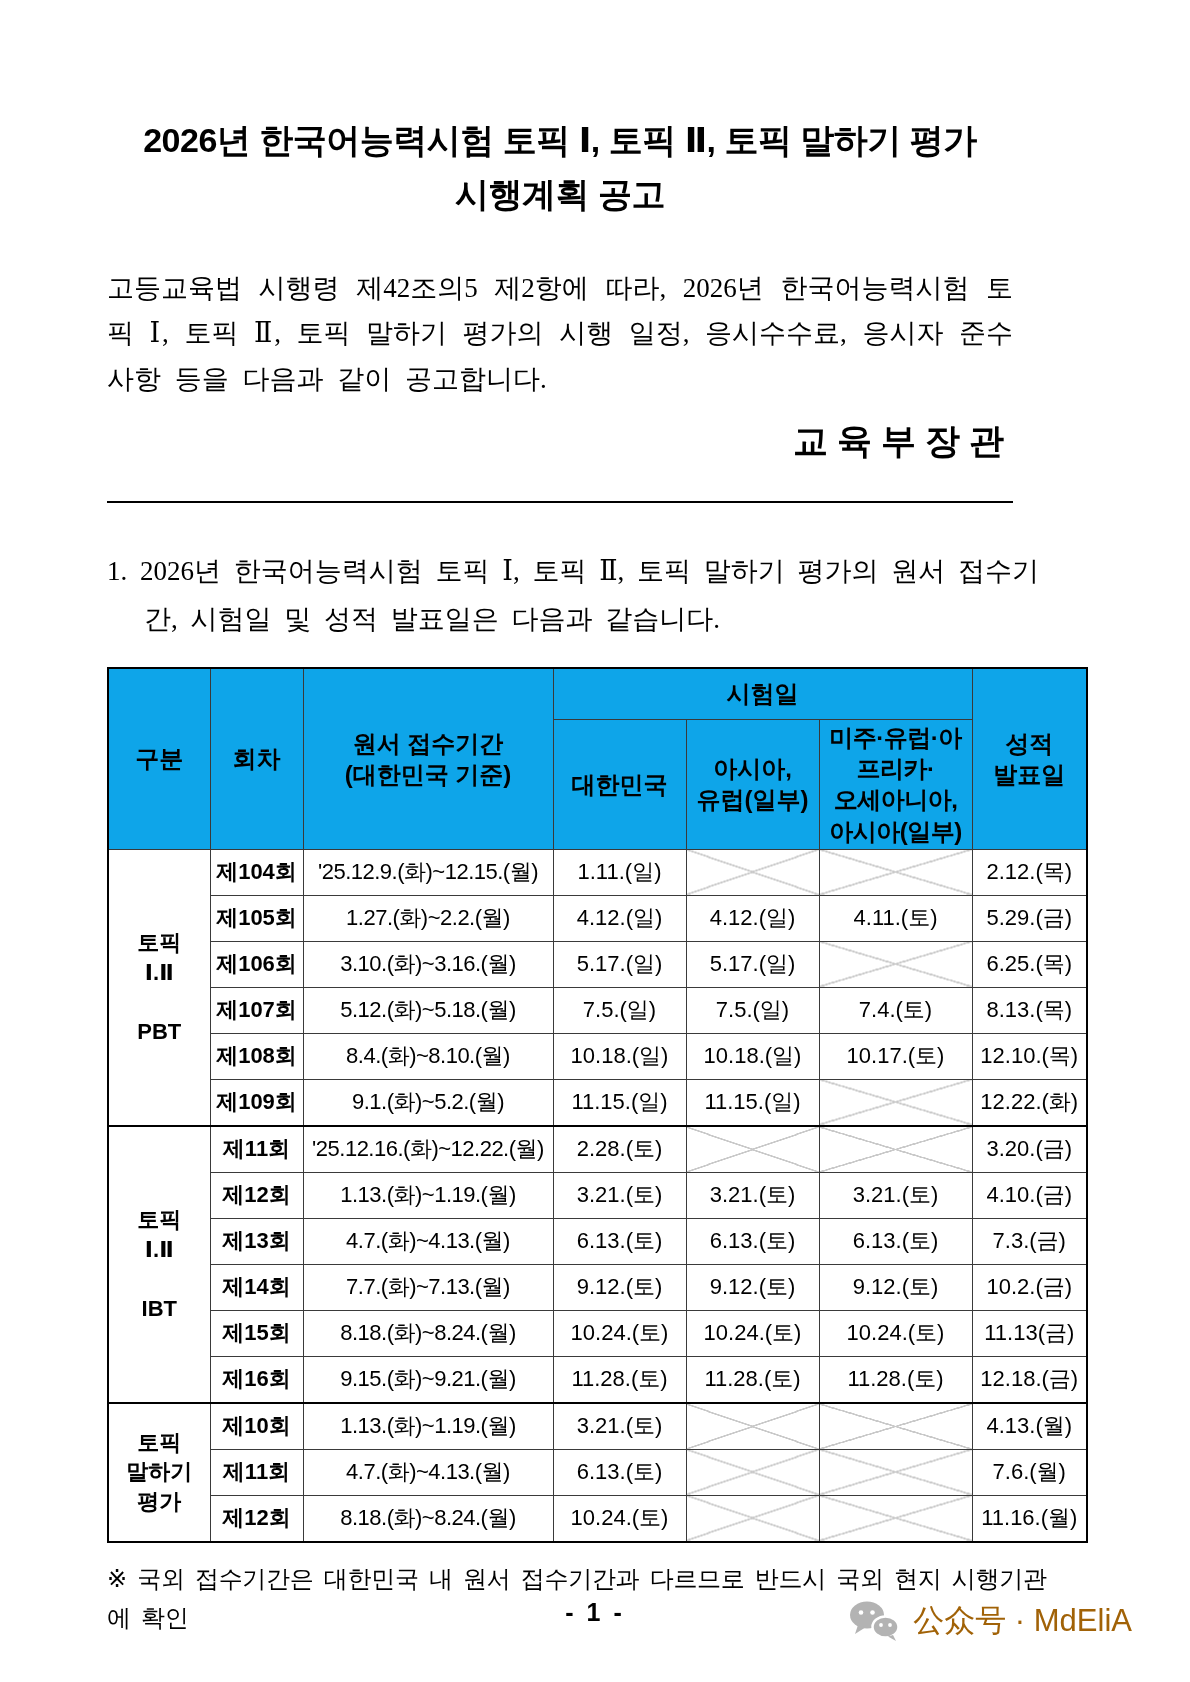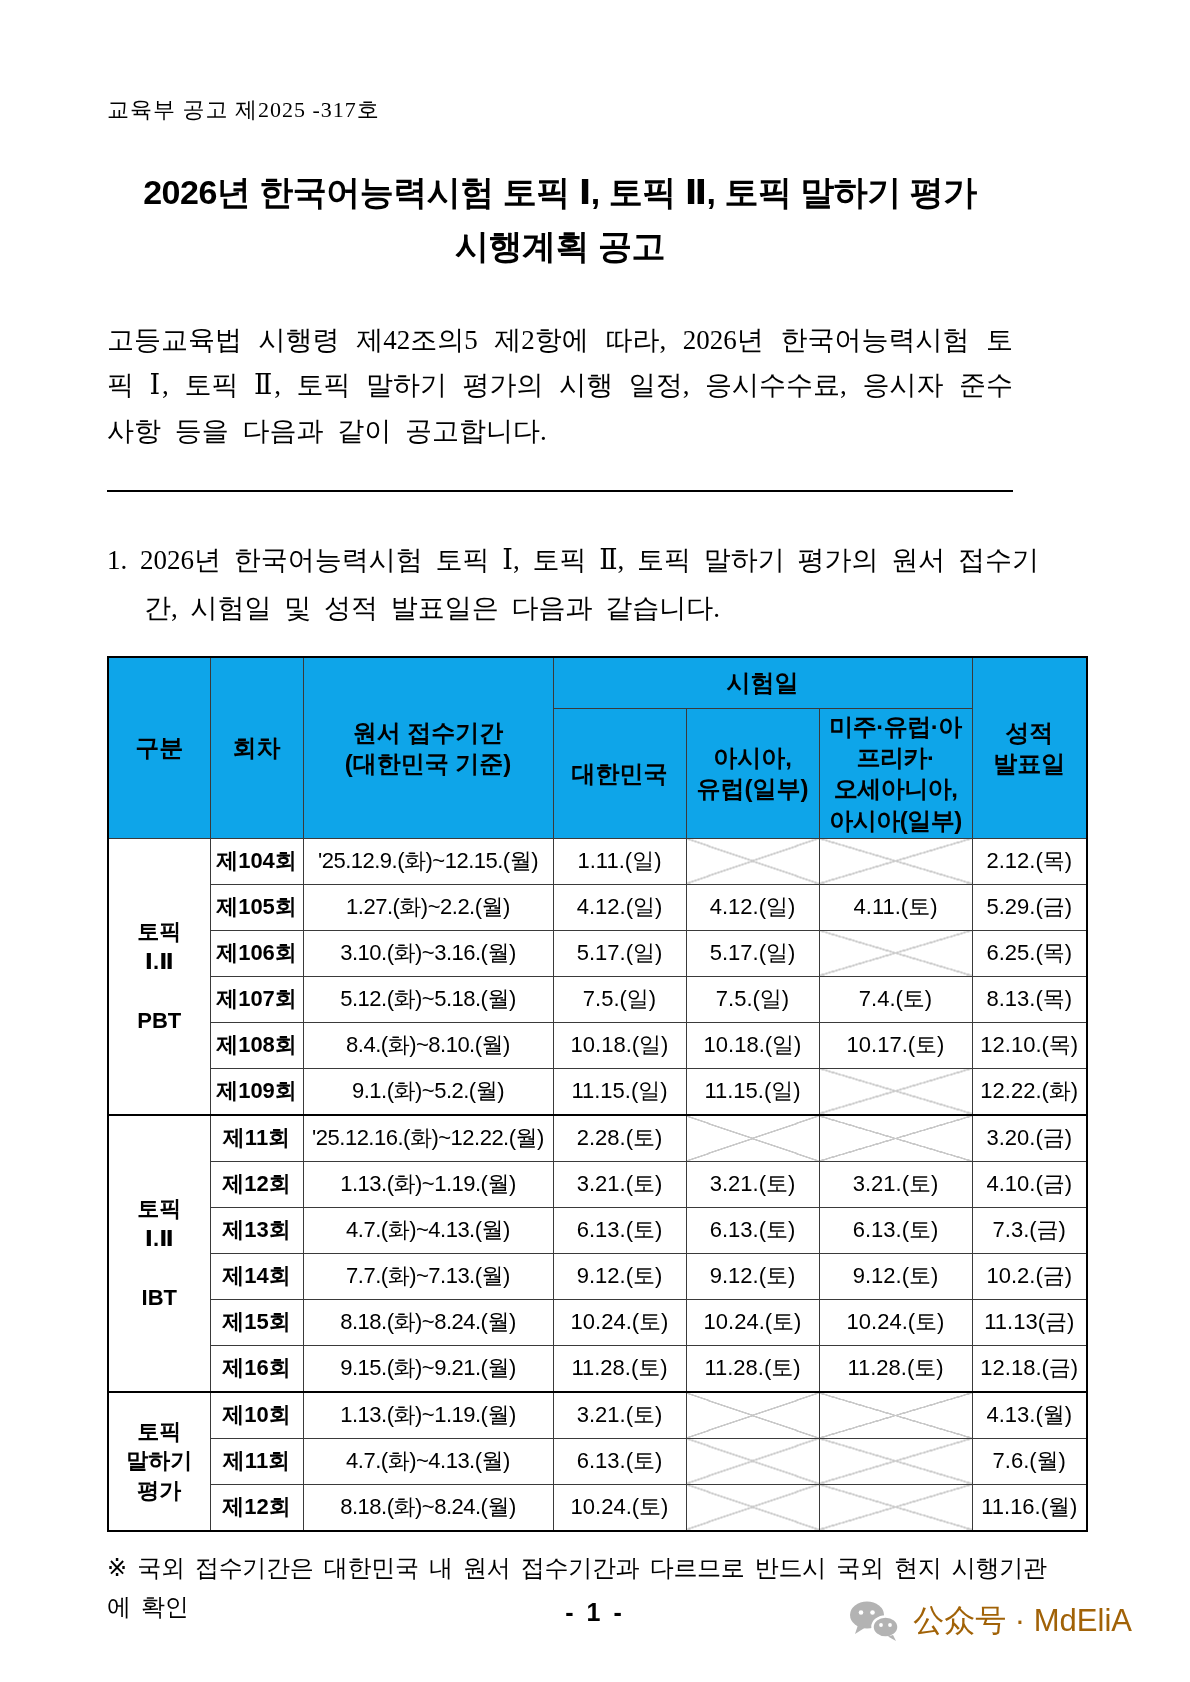--- a/index.html
+++ b/index.html
@@ -14,21 +14,21 @@
   .page { position:relative; width:1190px; height:1682px; }
   .content { padding:95px 0 0 107px; }
   .preline { white-space:pre-line; }
 
   .doc-number { font-size:22px; letter-spacing:1px; }
 
   .title {
     width:906px; text-align:center;
     font-family:"Liberation Sans","DejaVu Sans",sans-serif;
     font-weight:800; font-size:34px; line-height:1.6;
-    margin-top:40px; letter-spacing:-0.5px;
+    margin-top:18px; letter-spacing:-0.5px;
   }
 
   .body-text {
     width:906px; margin-top:44px;
     font-size:27px; line-height:1.68;
     word-spacing:7px; text-align:justify;
   }
 
   .date-line {
     width:906px; text-align:right; margin-top:12px;
@@ -111,28 +111,28 @@
     font-family:"Liberation Sans","DejaVu Sans",sans-serif;
   }
   .watermark svg { display:block; }
 </style>
 </head>
 <body>
 
 <div class="page">
   <div class="content">
 
-    <div class="doc-number">교육부 공고 제2025 -317호</div>
 
     <div class="title preline">2026년 한국어능력시험 토픽 Ⅰ, 토픽 Ⅱ, 토픽 말하기 평가
 시행계획 공고</div>
 
     <div class="body-text">고등교육법 시행령 제42조의5 제2항에 따라, 2026년 한국어능력시험 토픽 Ⅰ, 토픽 Ⅱ, 토픽 말하기 평가의 시행 일정, 응시수수료, 응시자 준수 사항 등을 다음과 같이 공고합니다.</div>
 
 
+    <div class="signer">교육부장관</div>
 
     <hr class="rule">
 
     <div class="section1">1. 2026년 한국어능력시험 토픽 Ⅰ, 토픽 Ⅱ, 토픽 말하기 평가의 원서 접수기간, 시험일 및 성적 발표일은 다음과 같습니다.</div>
 
     <table class="schedule">
       <colgroup>
         <col style="width:102px">
           <col style="width:93px">
           <col style="width:250px">

